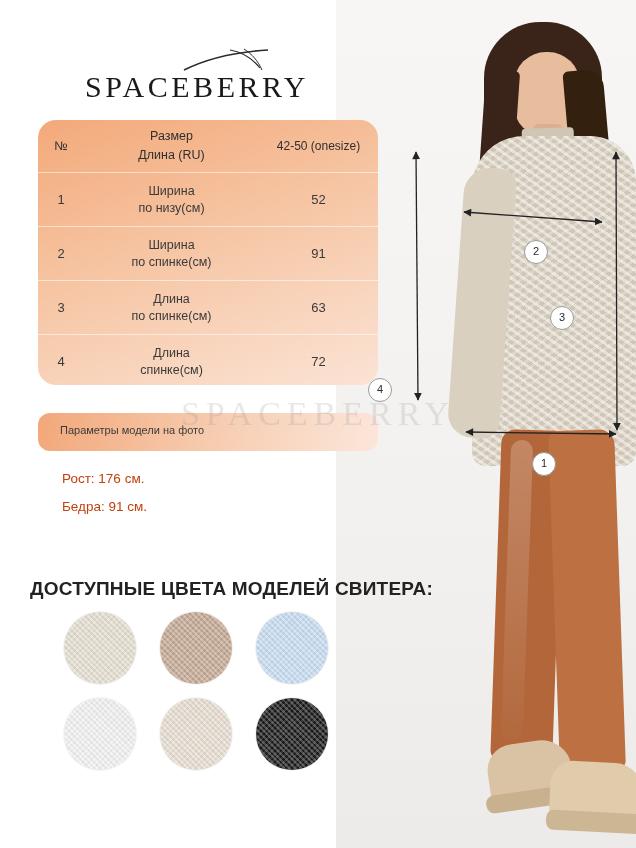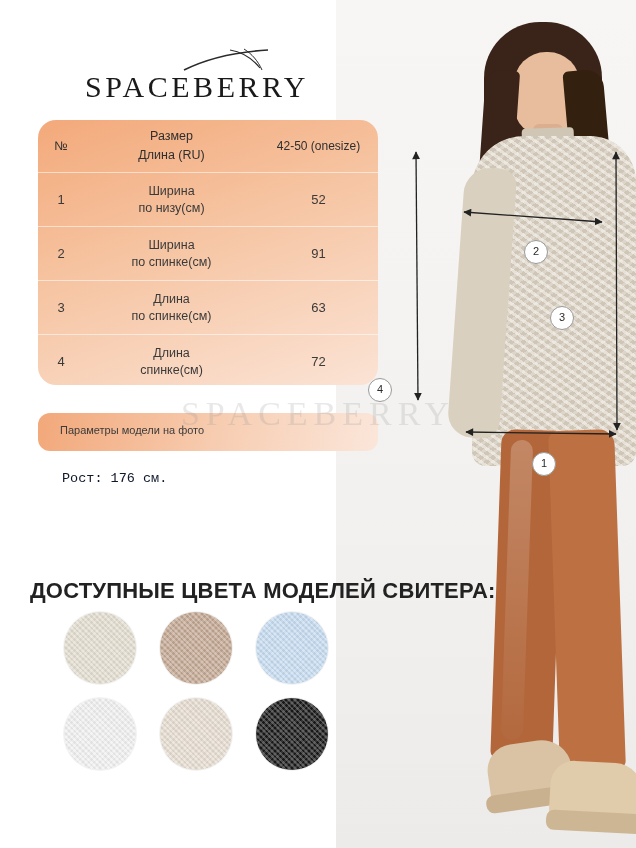--- a/index.html
+++ b/index.html
@@ -118,31 +118,30 @@
     color: #3b3b3b;
   }
   .model-list {
     position: absolute;
     left: 62px;
     top: 465px;
     z-index: 20;
   }
   .model-list div {
     font-size: 13.5px;
-    color: #0f172a;
+    color: #c2410c;
     line-height: 28px;
-    font-family: Liberation Mono, monospace;
   }
 
   
   .colors-title {
     position: absolute;
     left: 30px;
     top: 578px;
-    font-size: 22px;
+    font-size: 19px;
     font-weight: bold;
     color: #222;
     letter-spacing: 0.2px;
     z-index: 20;
   }
   .swatch-grid {
     position: absolute;
     left: 64px;
     top: 612px;
     width: 270px;
@@ -377,20 +376,21 @@
     </tbody>
   </table>
 </div>
 
 <div class="model-bar">
   <span>Параметры модели на фото</span>
 </div>
 
 <div class="model-list">
   <div>Рост: 176 см.</div>
+  <div>Бедра: 91 см.</div>
 </div>
 
 <div class="colors-title">ДОСТУПНЫЕ ЦВЕТА МОДЕЛЕЙ СВИТЕРА:</div>
 
 <div class="swatch-grid">
   <div class="swatch-row">
     <div class="swatch" style="background:#e4ded0"></div>
     <div class="swatch" style="background:#c3a893"></div>
     <div class="swatch" style="background:#c6dcf0"></div>
   </div>

